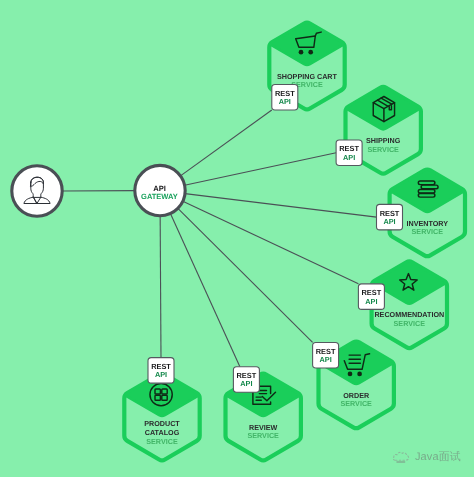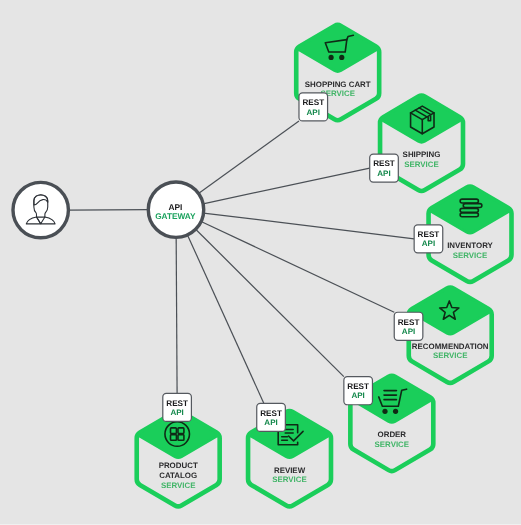--- a/index.html
+++ b/index.html
@@ -1,19 +1,19 @@
 <!DOCTYPE html>
 <html><head>
 <meta charset="utf-8">
 <title>Microservices Architecture</title>
 <style>
   html,body{margin:0;padding:0;background:#ffffff;}
   body{width:474px;height:477px;overflow:hidden;
        font-family:"Liberation Sans",sans-serif;-webkit-font-smoothing:antialiased;text-rendering:geometricPrecision;}
-  #stage{position:relative;width:474px;height:477px;background:#e5e5e5;}
+  #stage{position:relative;width:474px;height:477px;background:#86efac;}
   svg text{-webkit-font-smoothing:antialiased;}
   svg#diagram{position:absolute;left:0;top:0;display:block;shape-rendering:geometricPrecision;opacity:0.999;}
   text{paint-order:stroke;}
   .hex-body{fill:none;stroke:#1ace5a;stroke-width:4.2;stroke-linejoin:round;stroke-linecap:round;}
   .hex-lid{fill:#1ace5a;stroke:#1ace5a;stroke-width:2.4;stroke-linejoin:round;}
   .node-name{font-family:"Liberation Sans",sans-serif;font-weight:bold;fill:#2b2b2d;font-size:7.2px;
              text-anchor:middle;}
   .node-sub{font-family:"Liberation Sans",sans-serif;font-weight:bold;fill:#42b568;font-size:7.2px;
             text-anchor:middle;}
   .rest-box{fill:#ffffff;stroke:#55595f;stroke-width:1.1;}
@@ -180,13 +180,22 @@
       <path class="uic" d="M33.20 197.20 C29.00 198.00 24.90 199.50 23.90 203.50 L50.10 203.50 C49.10 199.50 45.00 198.00 40.80 197.20 L37.00 203.40 Z"></path>
       <path class="uic" d="M33.20 197.20 L37.00 203.40"></path>
     </g>
   </g>
   <g>
     <circle class="circ" cx="160.00" cy="190.60" r="25.2"></circle>
     <text class="gw1" x="159.50" y="191.00">API</text>
     <text class="gw2" x="159.40" y="199.20">GATEWAY</text>
   </g>
   </svg>
+  <div id="watermark">
+    <svg id="wm-logo" width="19" height="16" viewBox="0 0 19 16">
+      <path d="M3.1 11.2 C1.2 11.2 0.6 9.2 1.9 8.2 C1.5 6.3 3.3 5.0 4.9 5.8
+               C5.6 3.4 8.6 2.6 10.4 4.3 C12.1 3.0 14.6 4.2 14.6 6.4
+               C16.6 6.6 17.3 9.2 15.8 10.5 C15.2 11.0 14.4 11.2 13.6 11.2 Z" fill="none" stroke="#8c8c8c" stroke-width="1.05" stroke-dasharray="1.6 2.1" stroke-linecap="round"></path>
+      <path d="M5.0 12.9 L12.6 12.9" stroke="#777" stroke-width="1.5" stroke-linecap="round"></path>
+    </svg>
+    <span id="wm-text">Java面试</span>
+  </div>
 </div>
 
 </body></html>

